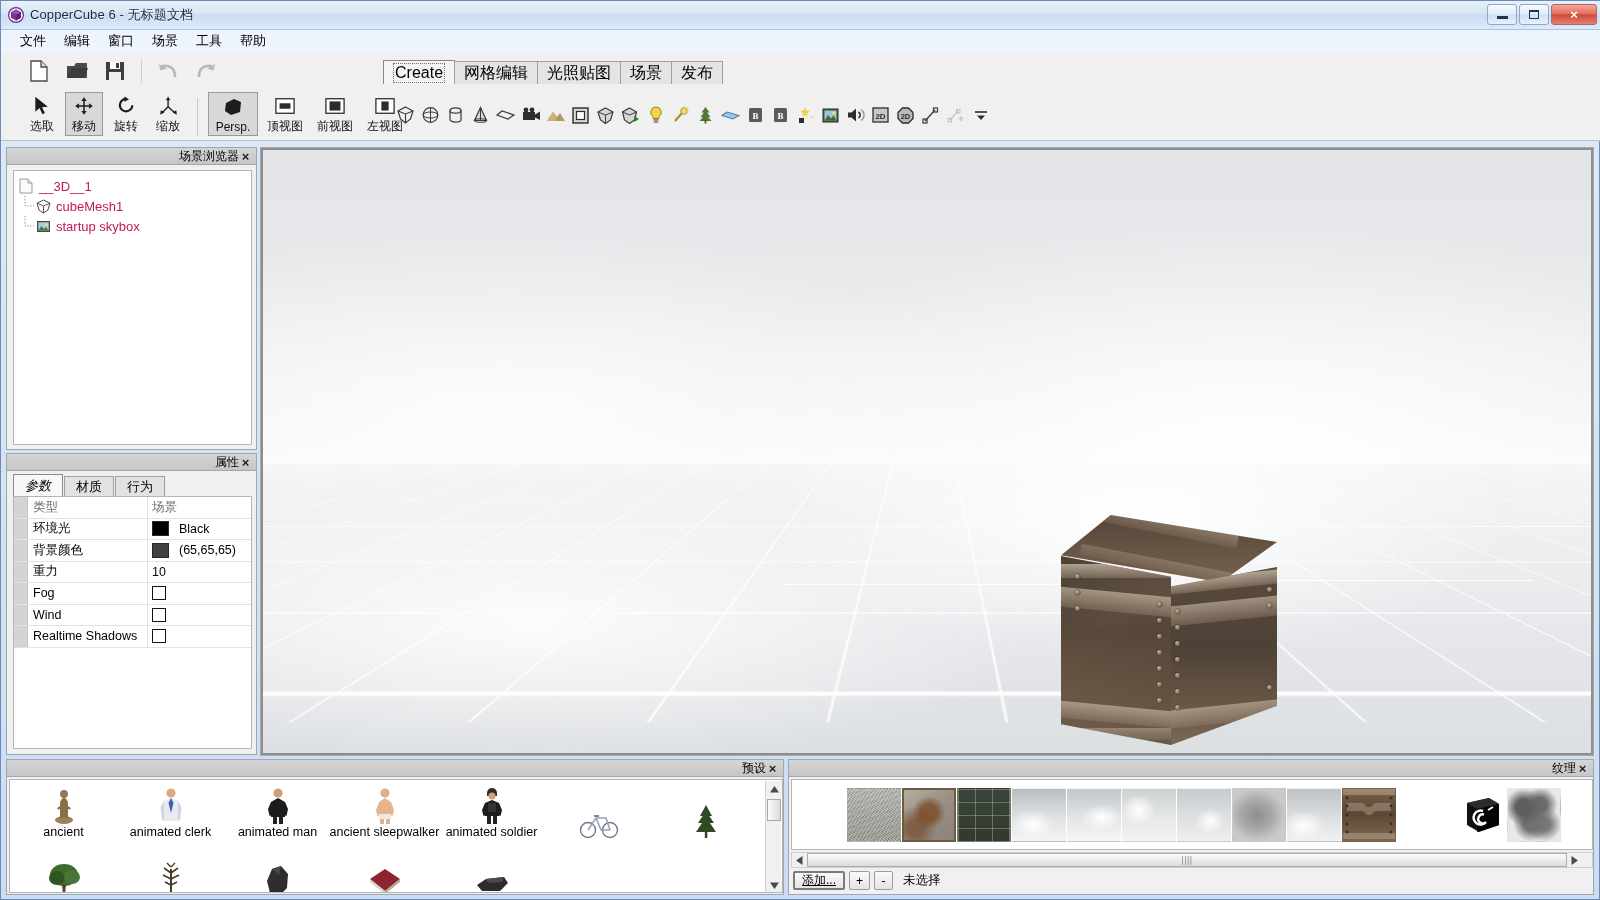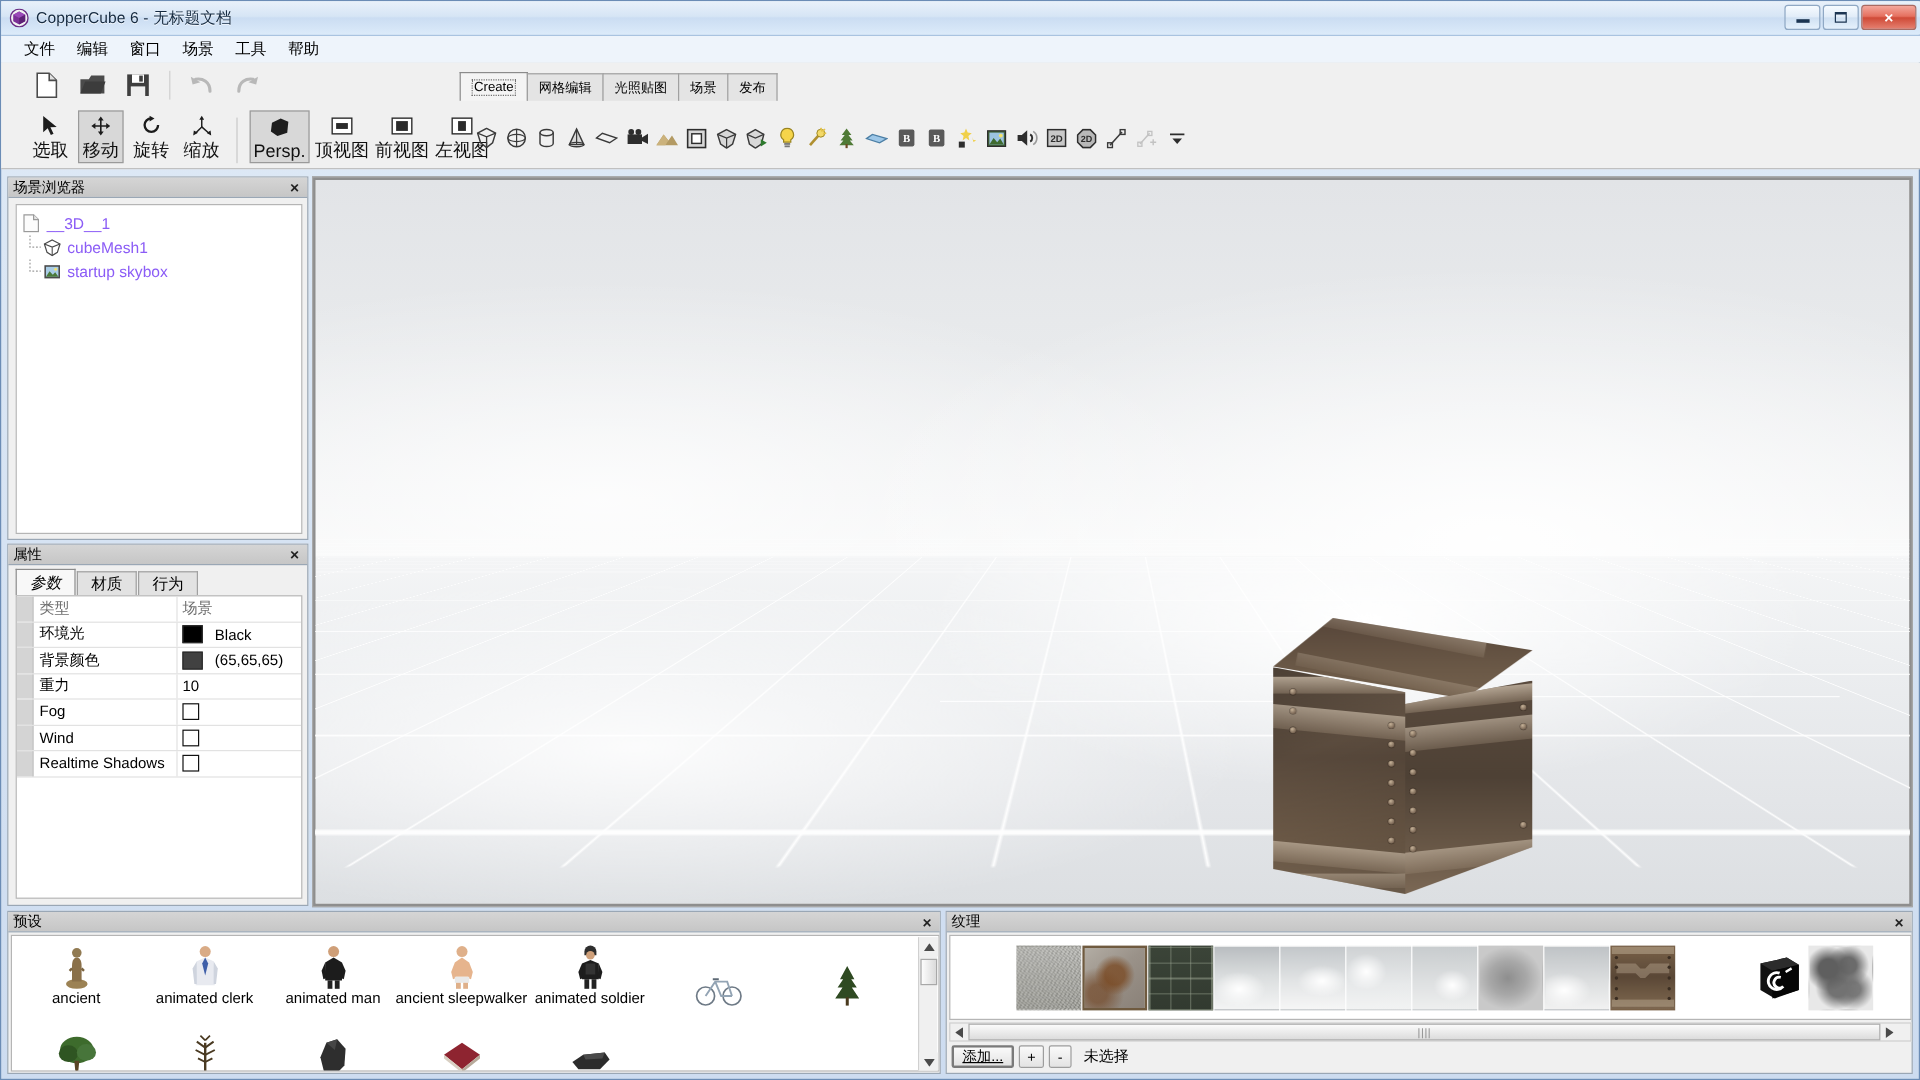--- a/index.html
+++ b/index.html
@@ -92,37 +92,37 @@
     width: 28px; height: 28px;
     display: flex; align-items: center; justify-content: center;
   }
   .tool-btn {
     width: 38px; height: 44px;
     display: flex; flex-direction: column; align-items: center; justify-content: flex-start;
     padding-top: 3px;
     border: 1px solid transparent;
   }
   .tool-btn.active { background: #d8d8d8; border: 1px solid #9a9a9a; }
-  .tool-btn .tlabel { font-size: 15px; color: #111; margin-top: 2px; white-space: nowrap; }
+  .tool-btn .tlabel { font-size: 12px; color: #111; margin-top: 2px; white-space: nowrap; }
   .tool-btn.wide { width: 46px; text-align: right; }
   .tool-btn.persp { width: 50px; }
   .tb-sep { width: 1px; height: 38px; background: #c8c8c8; margin: 0 6px; align-self: flex-end; }
 
   
   #toolbar-right {
     position: absolute; left: 378px; top: 0; width: 1222px; height: 89px;
   }
   .tabstrip {
     position: absolute; left: 4px; top: 8px;
     display: flex; align-items: flex-end; height: 24px;
   }
   .tab {
     height: 23px; padding: 0 9px;
     display: flex; align-items: center;
-    font-size: 11px; color: #000;
+    font-size: 16px; color: #000;
     border: 1px solid #a0a0a0;
     border-bottom: none;
     background: #e4e4e4;
     margin-right: -1px;
   }
   .tab.active {
     background: #f4f4f4;
     height: 24px;
     border-color: #8b8b8b;
     color: #000;
@@ -145,41 +145,41 @@
     position: absolute;
     background: #f0f0f0;
     border: 1px solid #9aa7b5;
   }
   .panel-head {
     height: 17px;
     background: linear-gradient(to bottom, #d5d5d5, #c6c6c6);
     border-bottom: 1px solid #9aa7b5;
     display: flex; align-items: center;
     padding: 0 4px;
-    font-size: 12px; color: #000;
+    font-size: 12px; color: #000; text-align: right;
   }
   .panel-head .ptitle { flex: 1; }
   .panel-close {
     width: 13px; height: 13px;
     display: flex; align-items: center; justify-content: center;
     font-size: 13px; font-weight: bold; color: #222; line-height: 1;
   }
 
   #scene-browser { left: 5px; top: 146px; width: 251px; height: 303px; }
   #scene-tree {
     position: absolute; left: 6px; top: 22px;
     width: 239px; height: 275px;
     background: #fff; border: 1px solid #b5b5b5;
     overflow: hidden;
     padding: 5px 4px;
   }
   .tree-row {
     display: flex; align-items: center;
     height: 20px;
-    font-size: 13px; color: #8b5cf6;
+    font-size: 13px; color: #be185d;
   }
   .tree-row.child { padding-left: 17px; position: relative; }
   .tree-ico { width: 16px; height: 16px; margin-right: 5px; display:flex; align-items:center; justify-content:center; }
   .tree-elbow {
     position: absolute; left: 6px; top: 0; width: 11px; height: 20px;
   }
 
   #properties { left: 5px; top: 452px; width: 251px; height: 302px; }
   .prop-tabs {
     position: absolute; left: 6px; top: 20px;

